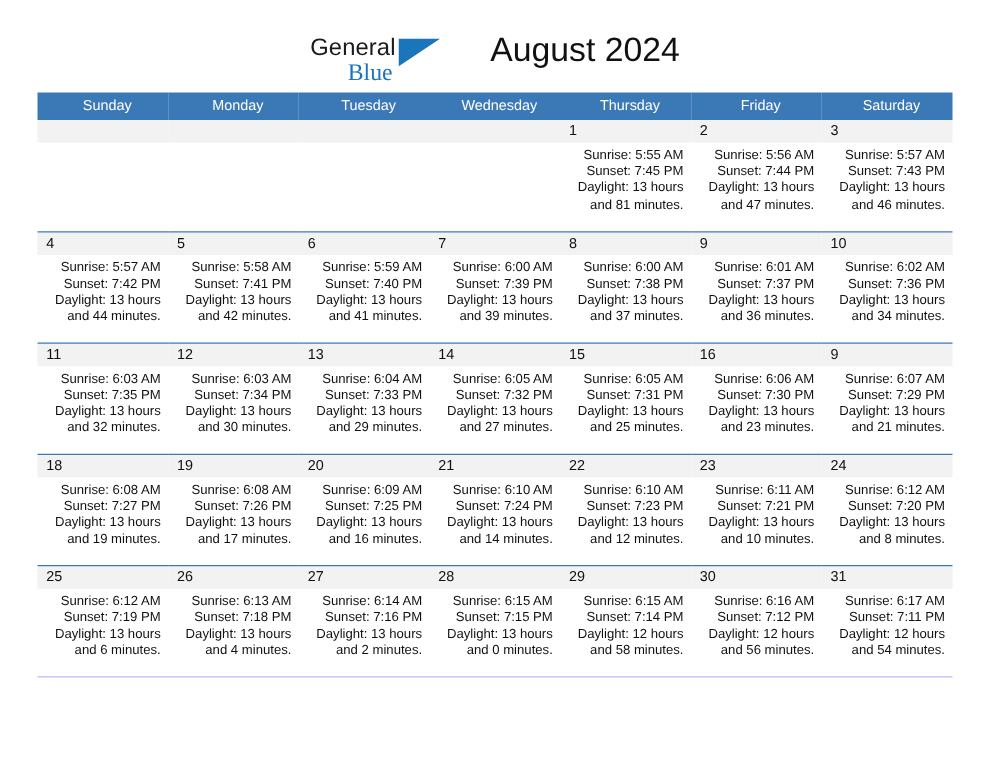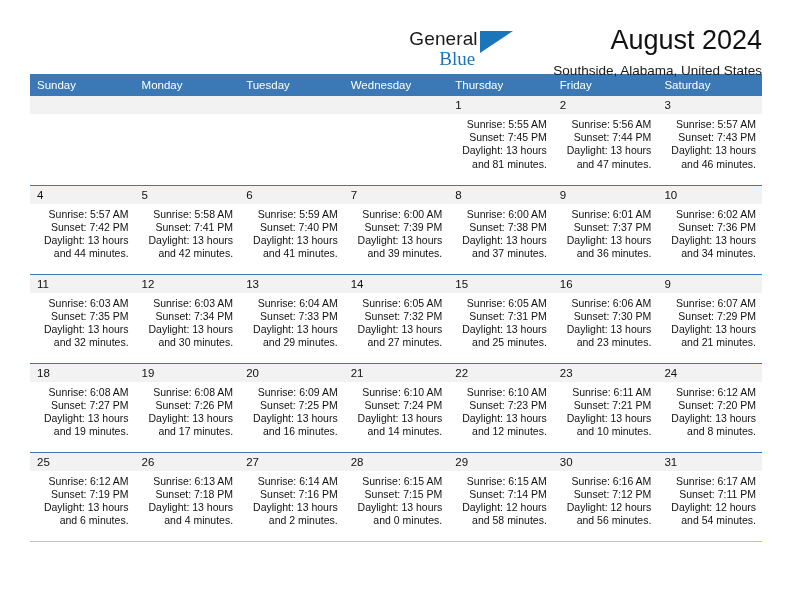--- a/index.html
+++ b/index.html
@@ -18,21 +18,21 @@
     position: relative;
     width: 792px;
     height: 612px;
     box-sizing: border-box;
     padding: 0 30px;
   }
 
   
   .header {
     display: flex;
-    justify-content: flex-end;
+    justify-content: center;
     align-items: flex-start;
     padding-top: 26px;
     height: 72px;
     box-sizing: border-box;
   }
   .brand {
     position: relative;
     width: 120px;
     height: 52px;
     flex: 0 0 auto;
@@ -86,21 +86,21 @@
     width: 732px;
     border-collapse: collapse;
     table-layout: fixed;
     margin-top: 2px;
   }
   .calendar th {
     background: #3b78b6;
     color: #ffffff;
     font-size: 11.5px;
     font-weight: normal;
-    text-align: left;
+    text-align: center;
     padding: 5px 0 5px 7px;
     height: 19px;
     box-sizing: border-box;
   }
   .calendar td {
     vertical-align: top;
     padding: 0;
     border-top: 1px solid #3b78b6;
     height: 89px;
     box-sizing: border-box;
@@ -143,21 +143,20 @@
   <div class="header">
 
     <div class="brand">
       <span class="brand-general">General</span>
       <span class="brand-tri"></span>
       <span class="brand-blue">Blue</span>
     </div>
 
     <div class="title-block">
       <div class="cal-title">August 2024</div>
-      <div class="cal-subtitle">Southside, Alabama, United States</div>
     </div>
 
   </div>
 
   <table class="calendar">
     <thead>
       <tr>
         <th>Sunday</th>
         <th>Monday</th>
         <th>Tuesday</th>

